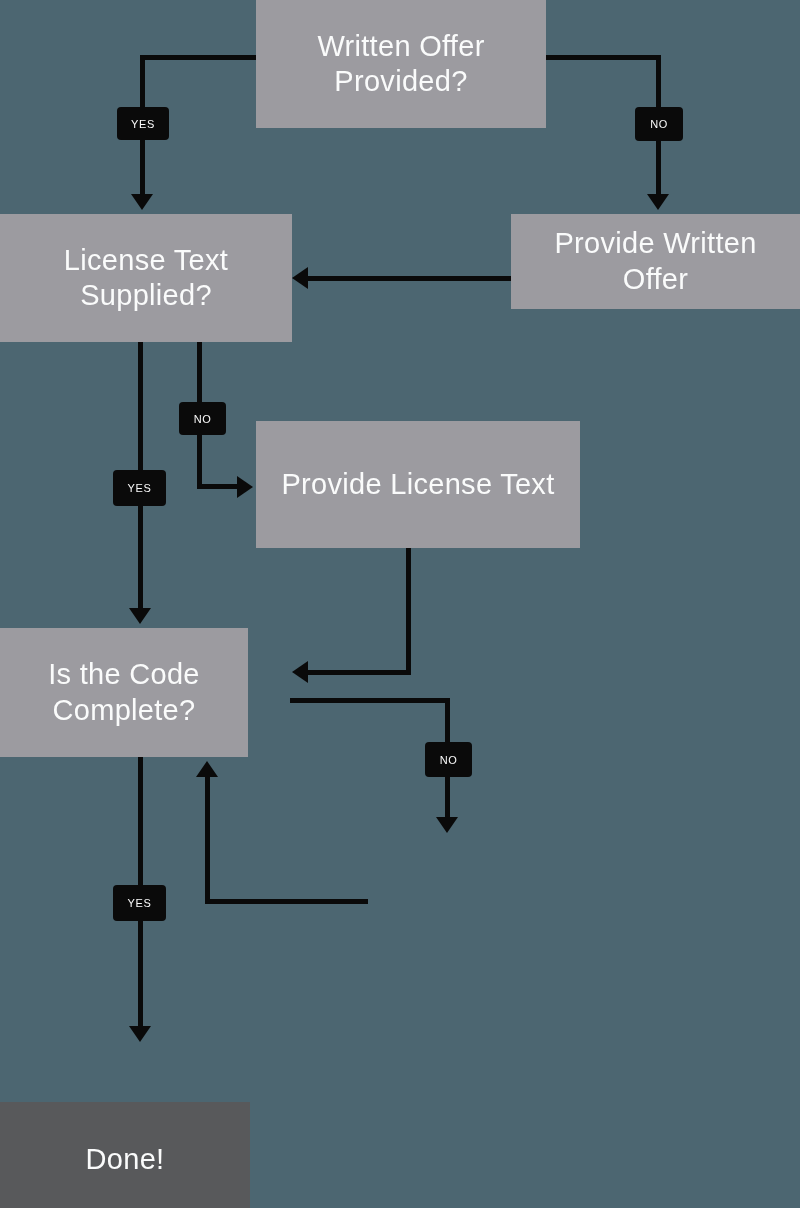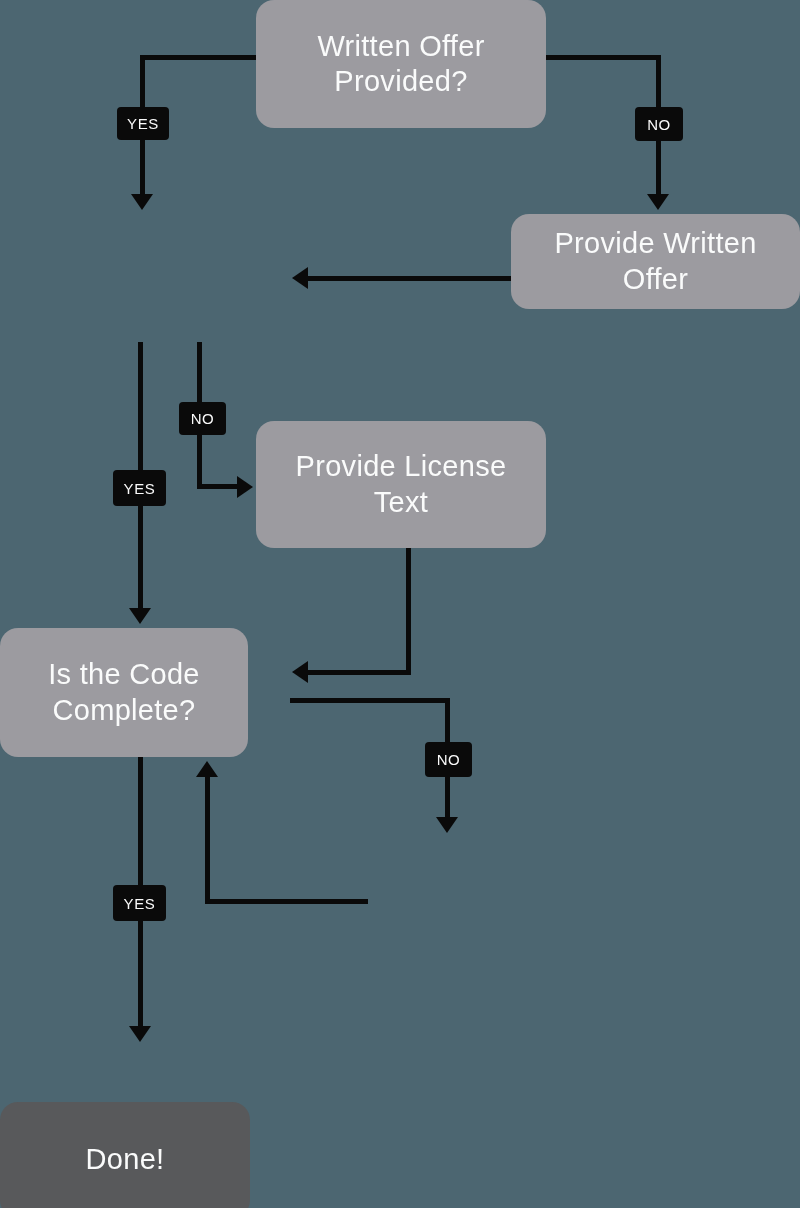--- a/index.html
+++ b/index.html
@@ -29,21 +29,20 @@
     color: var(--node-text);
     display: flex;
     align-items: center;
     justify-content: center;
     text-align: center;
     font-size: 29px;
     font-weight: 300;
     line-height: 1.22;
     letter-spacing: 0.3px;
     padding: 0 20px;
-    border-radius: 18px;
   }
   .node--dark { background: var(--node-fill-dark); }
   .hline, .vline {
     position: absolute;
     background: var(--edge);
   }
   .hline { height: 5px; }
   .vline { width: 5px; }
   .arr {
     position: absolute;
@@ -70,21 +69,21 @@
     border-bottom: 11px solid transparent;
     border-left: 16px solid var(--edge);
   }
   .edge-label {
     position: absolute;
     background: var(--label-bg);
     color: var(--label-text);
     display: flex;
     align-items: center;
     justify-content: center;
-    font-size: 15px;
+    font-size: 11px;
     letter-spacing: 0.6px;
     border-radius: 4px;
     font-weight: 400;
   }
 </style>
 </head>
 <body>
 
 <div class="canvas">
 
@@ -118,26 +117,29 @@
   <div class="vline" style="left:205px;top:777px;height:127px"></div>
   <div class="arr arr--up" style="left:196px;top:761px"></div>
 
   <div class="vline" style="left:138px;top:757px;height:269px"></div>
   <div class="arr arr--down" style="left:129px;top:1026px"></div>
 
   <div class="node" style="left:256px;top:0;width:290px;height:128px">
     <span>Written Offer Provided?</span>
   </div>
 
+  <div class="node" style="left:0;top:214px;width:292px;height:128px">
+    <span>License Text Supplied?</span>
+  </div>
 
   <div class="node" style="left:511px;top:214px;width:289px;height:95px">
     <span>Provide Written Offer</span>
   </div>
 
-  <div class="node" style="left:256px;top:421px;width:290px;height:127px">
+  <div class="node" style="left:256px;top:421px;width:324px;height:127px">
     <span>Provide License Text</span>
   </div>
 
   <div class="node" style="left:0;top:628px;width:248px;height:129px">
     <span>Is the Code Complete?</span>
   </div>
 
 
   <div class="node node--dark" style="left:0;top:1102px;width:250px;height:116px">
     <span>Done!</span>

